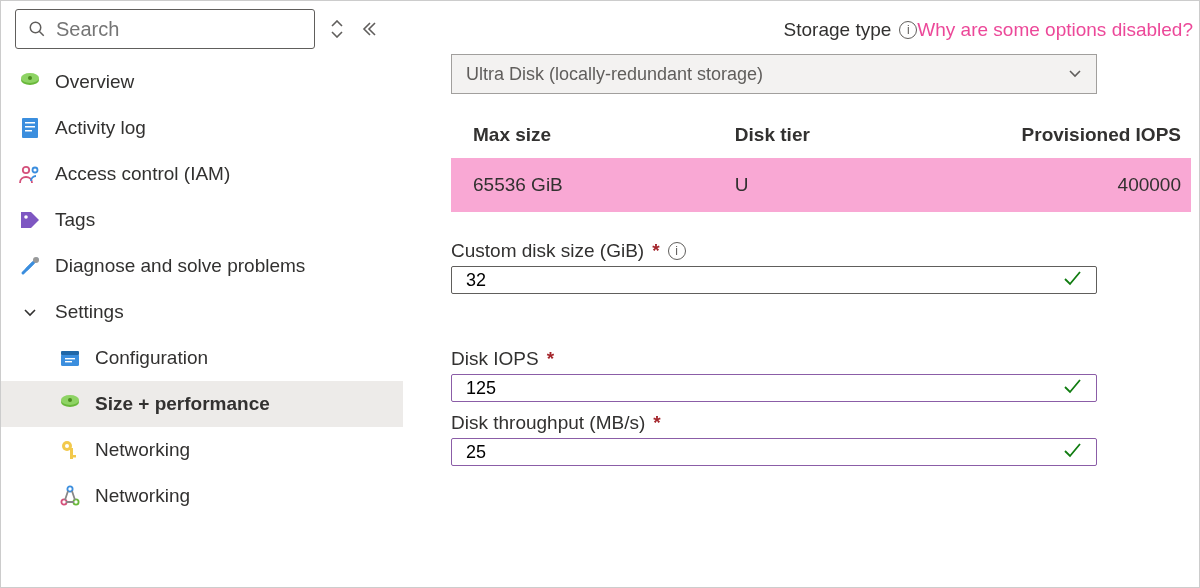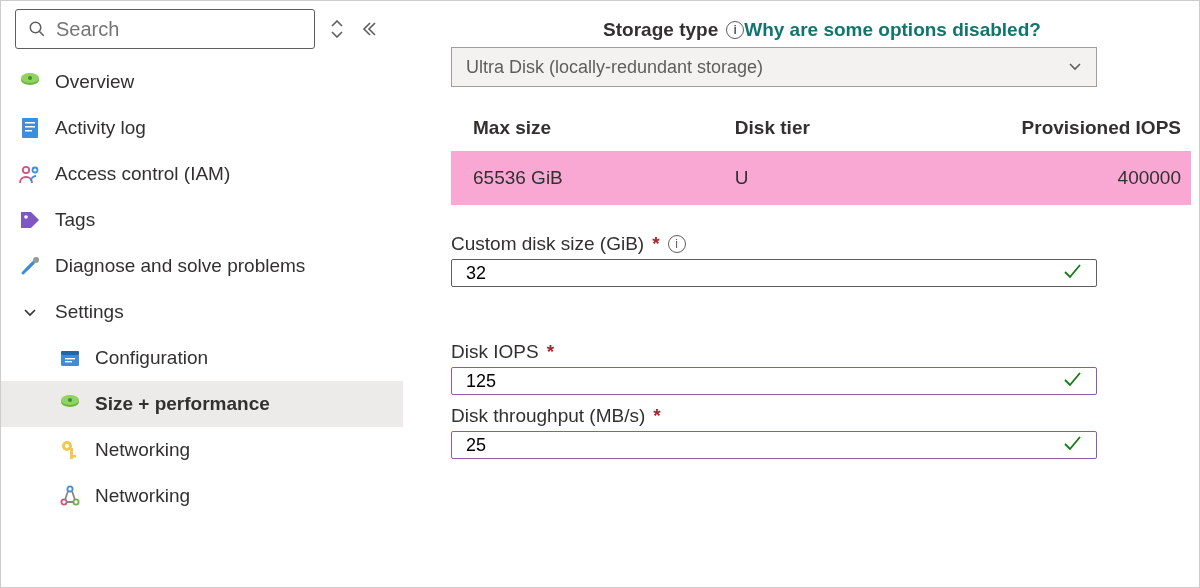--- a/index.html
+++ b/index.html
@@ -96,23 +96,22 @@
       flex-shrink: 0;
     }
     
     .main {
       flex: 1;
       padding: 18px 6px 0 48px;
     }
     .field-row {
       display: flex;
       align-items: center;
-      justify-content: center;
-      margin-bottom: 6px;
-      font-weight: bold;
+      justify-content: flex-end;
+      margin-bottom: 13px;
     }
     .field-label {
       display: flex;
       align-items: center;
       gap: 8px;
       font-size: 19px;
       color: #323130;
     }
     .req {
       color: #a4262c;
@@ -124,21 +123,21 @@
       border: 1.5px solid #605e5c;
       border-radius: 50%;
       display: inline-flex;
       align-items: center;
       justify-content: center;
       font-size: 12px;
       color: #605e5c;
       flex-shrink: 0;
     }
     .blue-link {
-      color: #0f766e;
+      color: #ec4899;
       font-size: 19px;
       cursor: pointer;
     }
     .select-box {
       width: 646px;
       height: 40px;
       border: 1px solid #a19f9d;
       border-radius: 0;
       display: flex;
       align-items: center;

